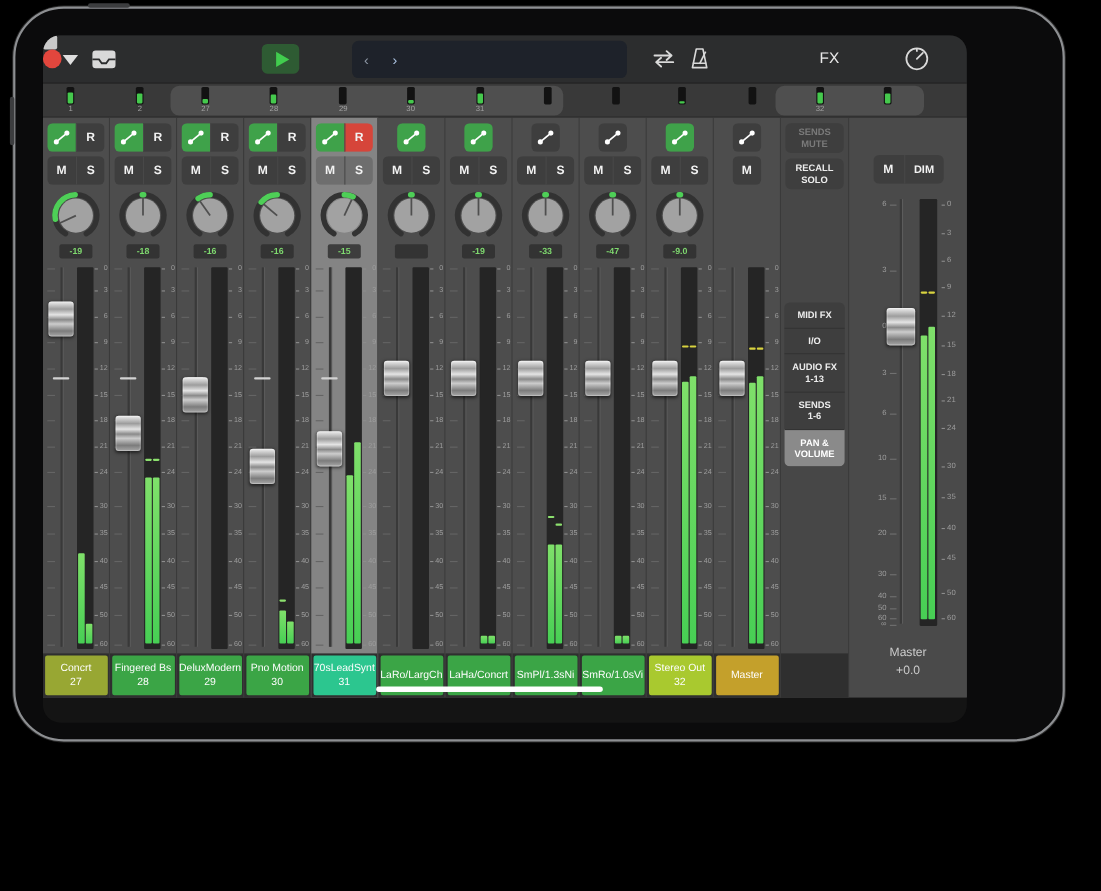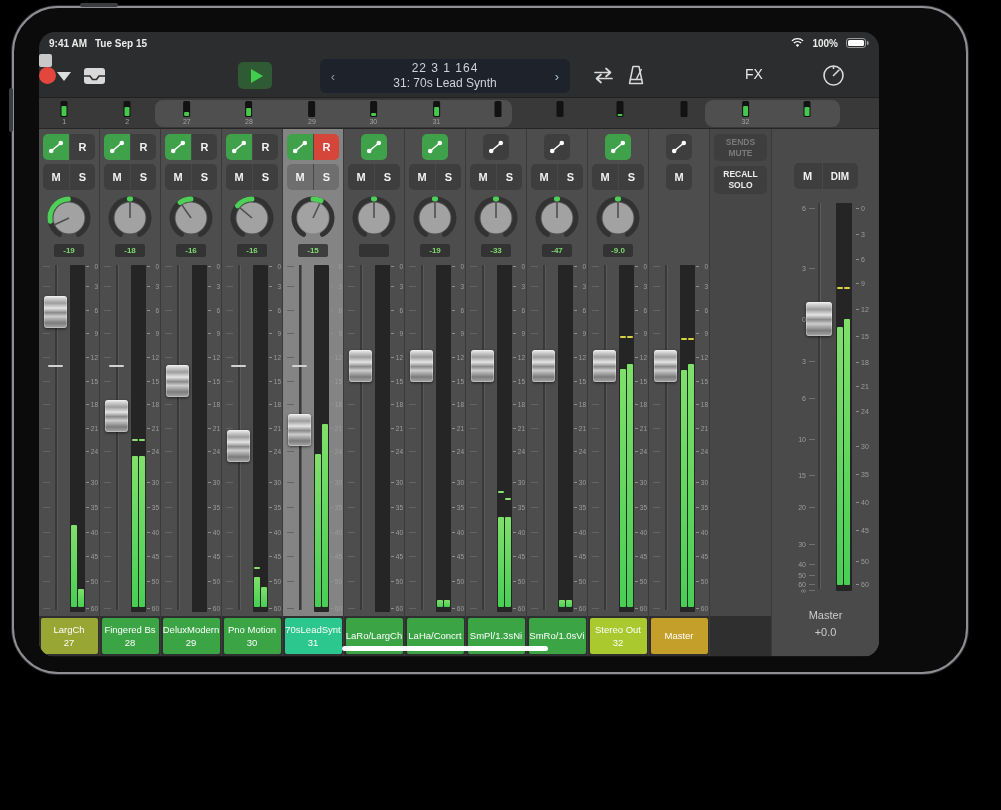--- a/index.html
+++ b/index.html
@@ -95,59 +95,36 @@
 </style>
 </head>
 <body>
 
 <div class="ipad">
   <div class="side-btn" style="left:66px;top:-5px;width:38px;height:4px;"></div>
   <div class="side-btn" style="left:-5px;top:80px;width:4px;height:44px;"></div>
 
   <div class="screen">
 
-    <div class="statusbar">
-      <div class="status-left">
-        <span>9:41 AM</span>
-        <span>Tue Sep 15</span>
-      </div>
-      <div class="status-right">
-        <svg width="13" height="10" viewBox="0 0 13 10">
-          <path d="M6.5 9 L8.3 7 A3 3 0 0 0 4.7 7 Z" fill="#fff"></path>
-          <path d="M2.8 5 A5.4 5.4 0 0 1 10.2 5" stroke="#fff" stroke-width="1.3" fill="none"></path>
-          <path d="M0.9 2.9 A8.2 8.2 0 0 1 12.1 2.9" stroke="#fff" stroke-width="1.3" fill="none"></path>
-        </svg>
-        <span>100%</span>
-        <svg width="23" height="10" viewBox="0 0 23 10">
-          <rect x="0.5" y="0.5" width="19" height="9" rx="2.5" stroke="#9a9a9a" fill="none"></rect>
-          <rect x="2" y="2" width="16" height="6" rx="1.5" fill="#fff"></rect>
-          <rect x="20.8" y="3" width="1.8" height="4" rx="0.9" fill="#9a9a9a"></rect>
-        </svg>
-      </div>
-    </div>
 
     <div class="toolbar">
       <div class="tri-down"></div>
       <div class="icon-btn" style="left:44px;top:11px;">
         <svg width="23" height="21" viewBox="0 0 23 21">
           <rect x="1" y="3" width="21" height="16" rx="3" fill="#d9d9d9"></rect>
           <path d="M1 11 h6 l2.5 3.5 h4 L16 11 h6" stroke="#2c2d2e" stroke-width="1.6" fill="none"></path>
         </svg>
       </div>
       <div class="stop-btn"></div>
       <div class="icon-btn play-btn">
           <span class="play-tri"></span>
         </div>
       <div class="rec-btn"></div>
       <div class="lcd">
         <span class="lcd-chevron">‹</span>
-        <span class="lcd-center">
-          <div class="lcd-pos">22  3  1  164</div>
-          <div class="lcd-track">31: 70s Lead Synth</div>
-        </span>
         <span class="lcd-chevron next">›</span>
       </div>
       <div class="icon-btn" style="left:552px;top:11px;">
         <svg width="25" height="21" viewBox="0 0 25 21" stroke="#d9d9d9" stroke-width="1.7" fill="none" stroke-linecap="round" stroke-linejoin="round">
           <path d="M4 7.5 H18 M15 3.5 L19.5 7.5 L15 11.5"></path>
           <path d="M21 13.5 H7 M10 9.5 L5.5 13.5 L10 17.5"></path>
         </svg>
       </div>
       <div class="icon-btn" style="left:586px;top:10px;">
         <svg width="22" height="23" viewBox="0 0 22 23" stroke="#d9d9d9" stroke-width="1.5" fill="none" stroke-linejoin="round">
@@ -316,21 +293,21 @@
               <div class="f-track"></div>
               <div class="f-ref" style="top: 29.3%;"></div>
               <div class="f-meter">
                 <div class="f-bar l" style="top: 74.8%; height: 23.7%;"></div>
                 <div class="f-bar r" style="top: 93.3%; height: 5.2%;"></div>
               </div>
               <div class="f-cap" style="top: calc(14.5% - 16px);"></div>
             </div>
             <div class="label-area">
               <div class="chip" style="background: rgb(152, 167, 51);">
-                <div>LargCh</div>
+                <div>Concrt</div>
                 <div>27</div>
               </div>
             </div>
           </div>
           <div class="strip">
             <div class="btn-row">
               <div class="hdr-btn auto-on">
                 <svg width="18" height="18" viewBox="0 0 18 18">
                   <path d="M4.2 13 L13.8 5" stroke="#fff" stroke-width="1.6" fill="none"></path>
                   <circle cx="4.2" cy="13" r="2.3" fill="#fff"></circle>
@@ -1165,20 +1142,40 @@
         </div>
 
       <div class="panel">
         <div class="p-btn disabled" id="reset-mute">
             <div>SENDS</div>
             <div>MUTE</div>
           </div>
         <div class="p-btn" id="recall-solo">
             <div>RECALL</div>
             <div>SOLO</div>
+          </div>
+        <div class="p-group" id="panel-group">
+            <div class="g-btn">
+              <div>MIDI FX</div>
+            </div>
+            <div class="g-btn">
+              <div>I/O</div>
+            </div>
+            <div class="g-btn">
+              <div>AUDIO FX</div>
+              <div>1-13</div>
+            </div>
+            <div class="g-btn">
+              <div>SENDS</div>
+              <div>1-6</div>
+            </div>
+            <div class="g-btn selected">
+              <div>PAN &amp;</div>
+              <div>VOLUME</div>
+            </div>
           </div>
         <div class="label-area"></div>
       </div>
 
       <div class="master">
         <div class="btn-row">
           <div class="hdr-btn">M</div>
           <div class="hdr-btn dim">DIM</div>
         </div>
         <div class="m-fader" id="master-fader">

